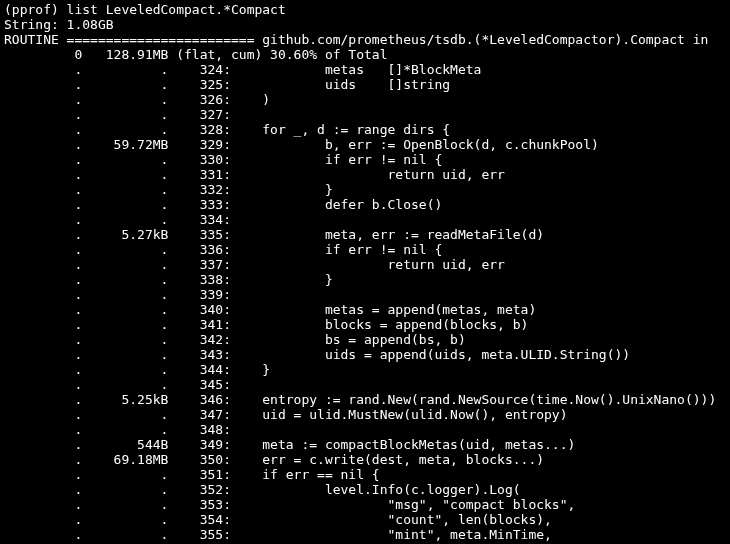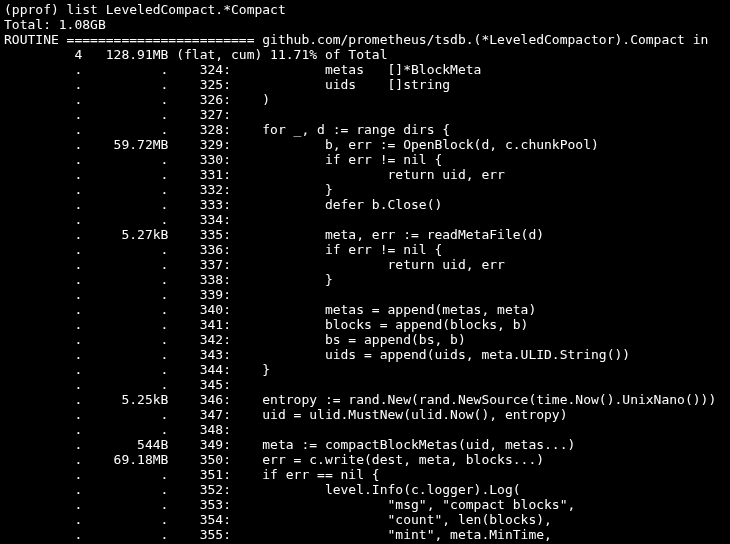--- a/index.html
+++ b/index.html
@@ -17,23 +17,23 @@
   pre {
     margin: 0;
     padding: 2px 0 0 4px;
     white-space: pre;
   }
 </style>
 </head>
 <body>
 
 <pre><span>(pprof) list LeveledCompact.*Compact</span>
-<span>Total: 1.08GB</span>
+<span>String: 1.08GB</span>
 <span>ROUTINE ======================== github.com/prometheus/tsdb.(*LeveledCompactor).Compact in </span>
-<span>         4   128.91MB (flat, cum) 11.71% of Total</span>
+<span>         0   128.91MB (flat, cum) 30.60% of Total</span>
 <span id="lines">         .          .    324:            metas   []*BlockMeta
          .          .    325:            uids    []string
          .          .    326:    )
          .          .    327:
          .          .    328:    for _, d := range dirs {
          .    59.72MB    329:            b, err := OpenBlock(d, c.chunkPool)
          .          .    330:            if err != nil {
          .          .    331:                    return uid, err
          .          .    332:            }
          .          .    333:            defer b.Close()

